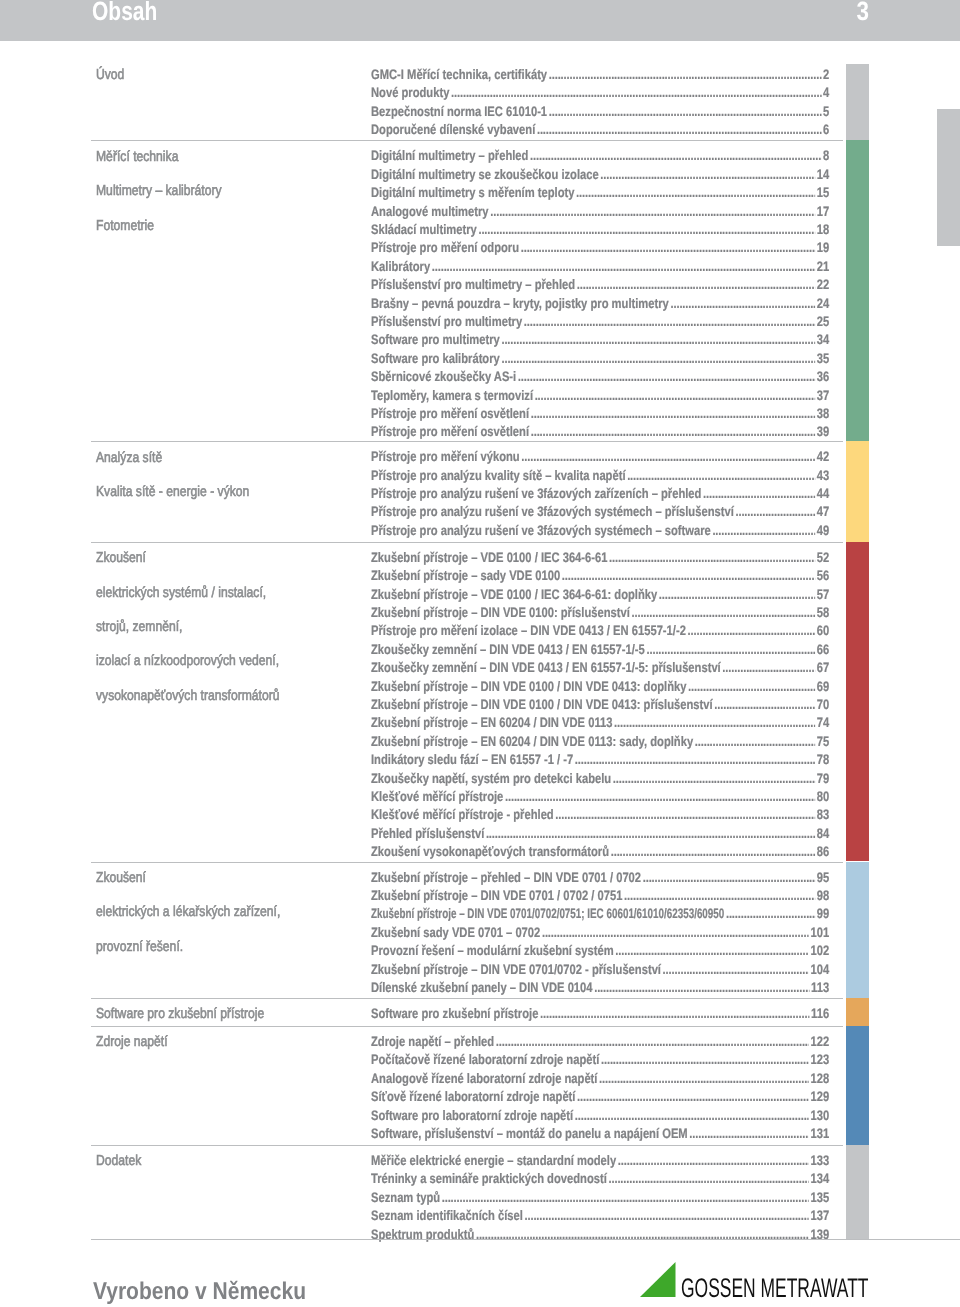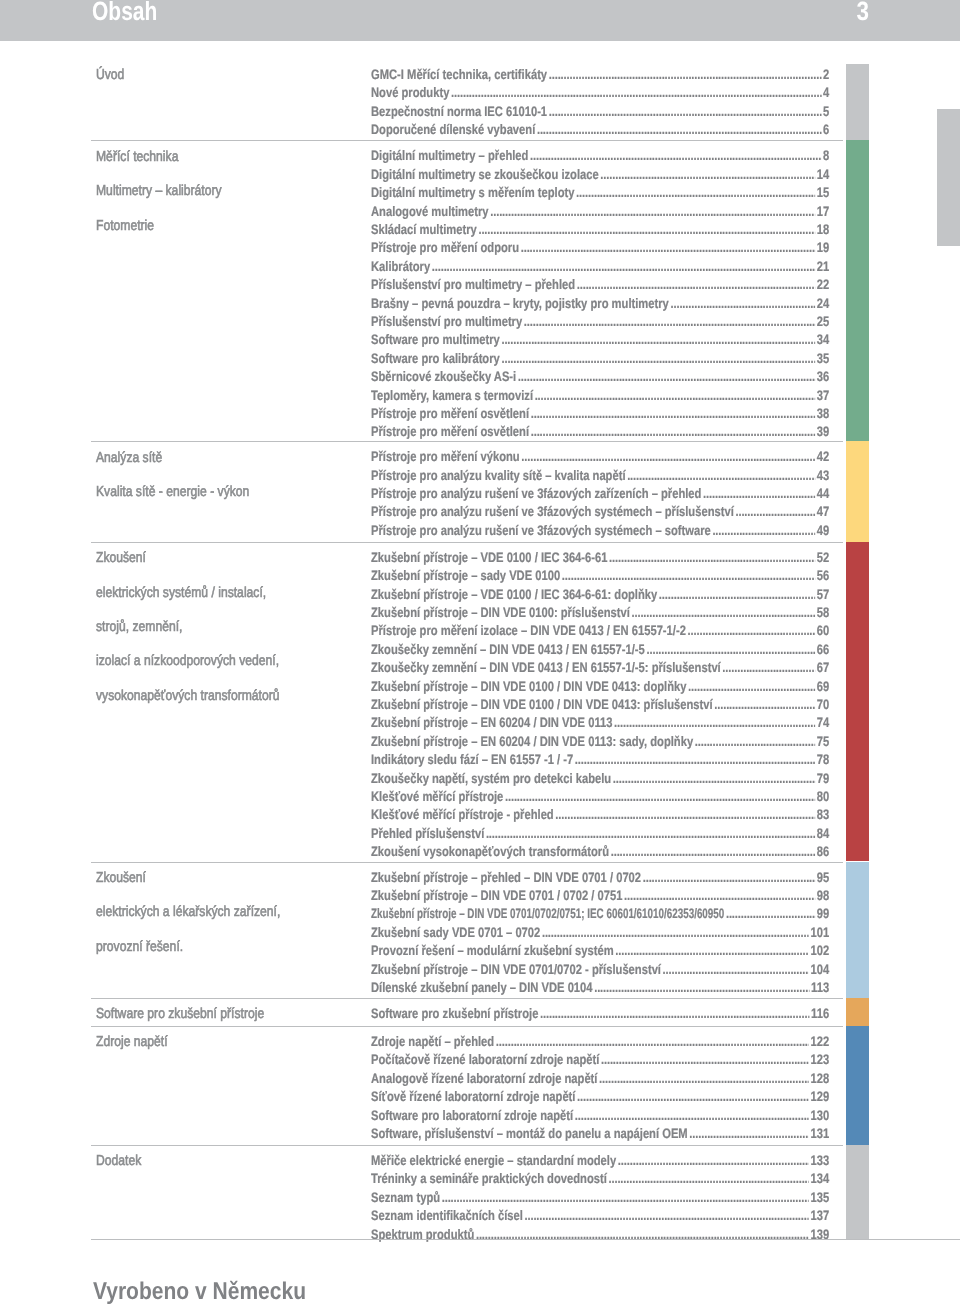--- a/index.html
+++ b/index.html
@@ -379,13 +379,19 @@
       <span class="toc-dots">....................................................................................................................................................................................................................................................................</span>
       <span class="toc-page">137</span>
     </div>
 <div class="toc-row" style="top:1227.60px;">
       <span class="toc-title">Spektrum produktů</span>
       <span class="toc-dots">....................................................................................................................................................................................................................................................................</span>
       <span class="toc-page">139</span>
     </div>
 
 <div class="made-in">Vyrobeno v Německu</div>
+<div class="logo">
+  <svg class="logo-tri" width="36" height="35" viewBox="0 0 36 35">
+        <polygon points="0,35 35.5,0 35.5,35" fill="#3ea82a"></polygon>
+      </svg>
+  <span class="logo-text">GOSSEN METRAWATT</span>
 </div>
+</div>
 
 </body></html>

